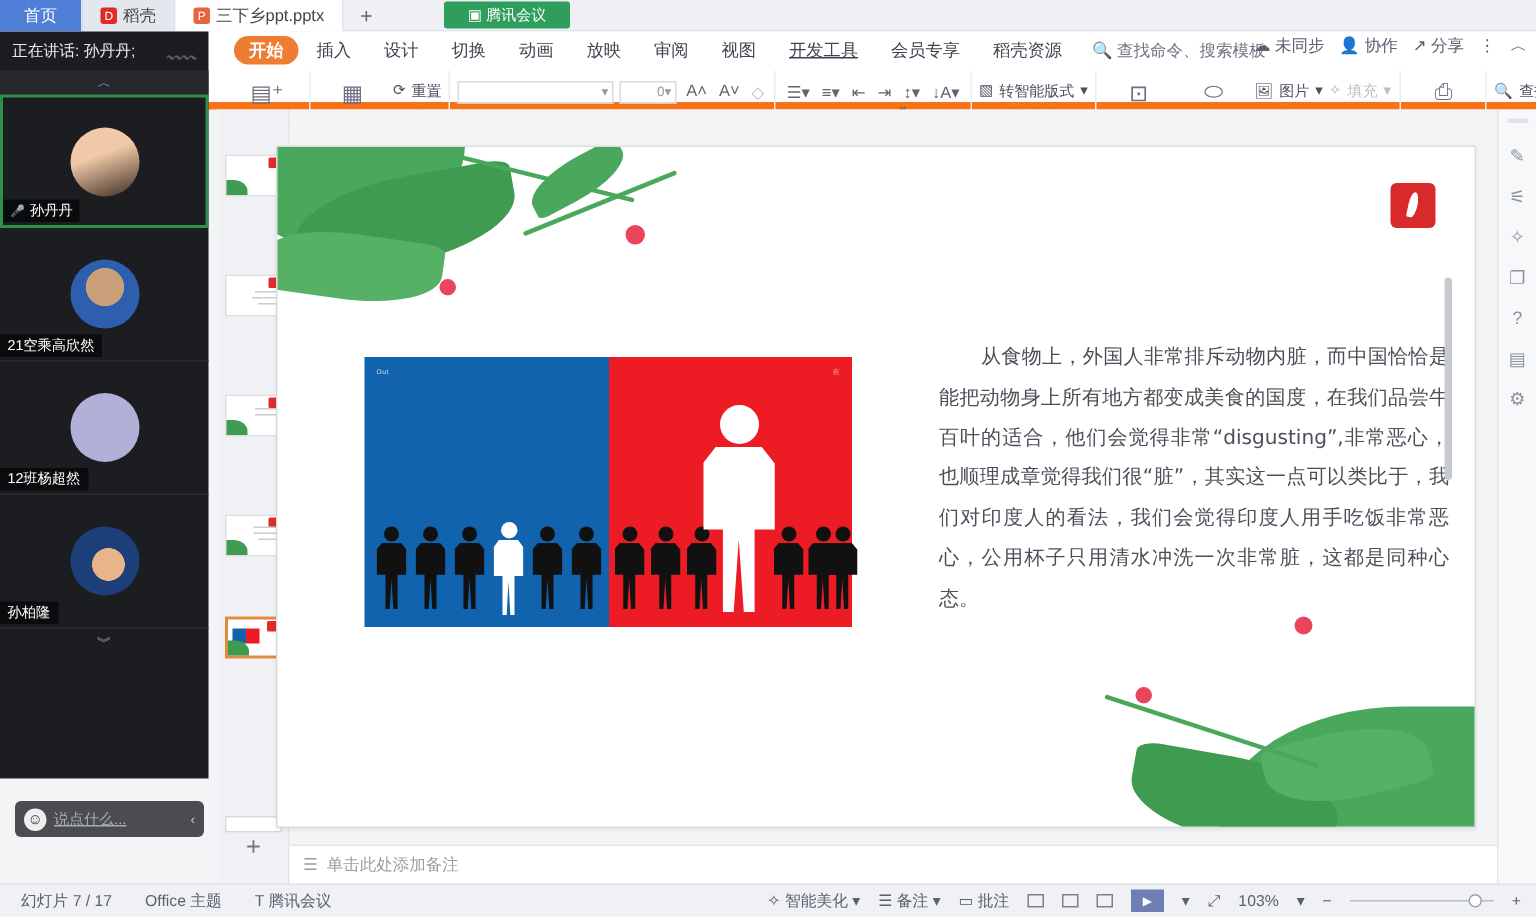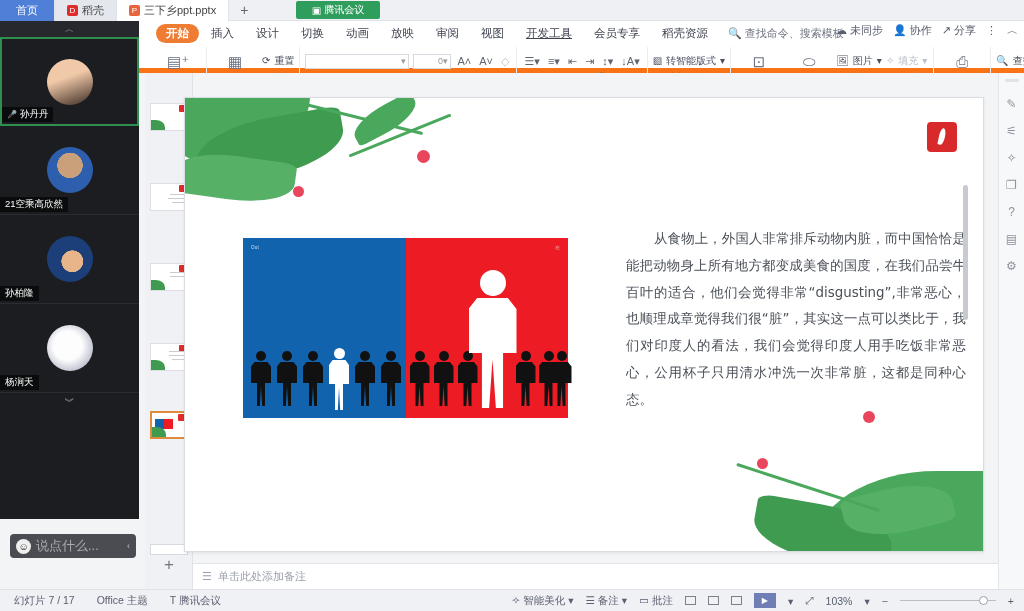--- a/index.html
+++ b/index.html
@@ -189,21 +189,21 @@
   .mic { color: #f2b33d; font-size: 8px; }
   .meet-foot { height: 18px; display:flex; align-items:center; justify-content:center;
                color:#9296a0; font-size:10px; }
   .chatbar {
     position:absolute; top: 534px; left: 10px; width: 126px; height: 24px;
     background: rgba(60,62,68,.93); border-radius: 4px; z-index: 45;
     display:flex; align-items:center; gap: 5px; padding: 0 6px;
   }
   .chatbar .emoji { width:15px; height:15px; border-radius:50%; background:#efefef;
                     font-size:10px; display:flex; align-items:center; justify-content:center;}
-  .chatbar .ph { flex:1; font-size:13px; color:#a8abb2; }
+  .chatbar .ph { flex:1; font-size:10px; color:#a8abb2;text-decoration:underline; }
   .chatbar .arr { color:#c7cad1; font-size:9px; }
 
   
   .meetchip {
     position: absolute; top: 1px; left: 296px; width: 84px; height: 18px;
     background: #2f9d5c; color: #fff; font-size: 10px; z-index: 50;
     display: flex; align-items: center; justify-content: center; gap: 3px;
     border-radius: 2px;
   }
 </style>
@@ -606,51 +606,55 @@
       <span class="zslider">
         <span class="ztrack">
           <span class="zknob"></span>
         </span>
       </span>
       <span>+</span>
     </div>
   </div>
 
   <div class="meet">
+    <div class="meet-head">
+      <span>正在讲话: 孙丹丹;</span>
+      <span class="meet-wave">〰〰</span>
+    </div>
     <div class="meet-collapse">︿</div>
 
     <div class="tile speaking">
       <div class="av" style="background:linear-gradient(160deg,#f0c9a8 40%,#3b2a22);"></div>
       <div class="nm">
         <span class="mic">🎤</span>
         <span>孙丹丹</span>
       </div>
     </div>
 
     <div class="tile">
       <div class="av" style="background:radial-gradient(circle at 50% 40%,#caa07a 35%,#2e5fae 36%);"></div>
       <div class="nm">
         <span>21空乘高欣然</span>
       </div>
     </div>
 
+    <div class="tile">
+      <div class="av" style="background:#b3b0d8;"></div>
+      <div class="nm">
+        <span>12班杨超然</span>
+      </div>
+    </div>
 
     <div class="tile">
       <div class="av" style="background:radial-gradient(circle at 55% 55%,#e8b48a 30%,#1c3f7a 31%);"></div>
       <div class="nm">
         <span>孙柏隆</span>
       </div>
     </div>
 
-    <div class="tile">
-      <div class="av" style="background:radial-gradient(circle at 45% 45%,#fdfdfd 40%,#8d93ad);"></div>
-      <div class="nm">
-        <span>杨涧天</span>
-      </div>
-    </div>
 
     <div class="meet-foot">︾</div>
   </div>
 
   <div class="chatbar">
     <span class="emoji">☺</span>
     <span class="ph">说点什么...</span>
     <span class="arr">‹</span>
   </div>
 

